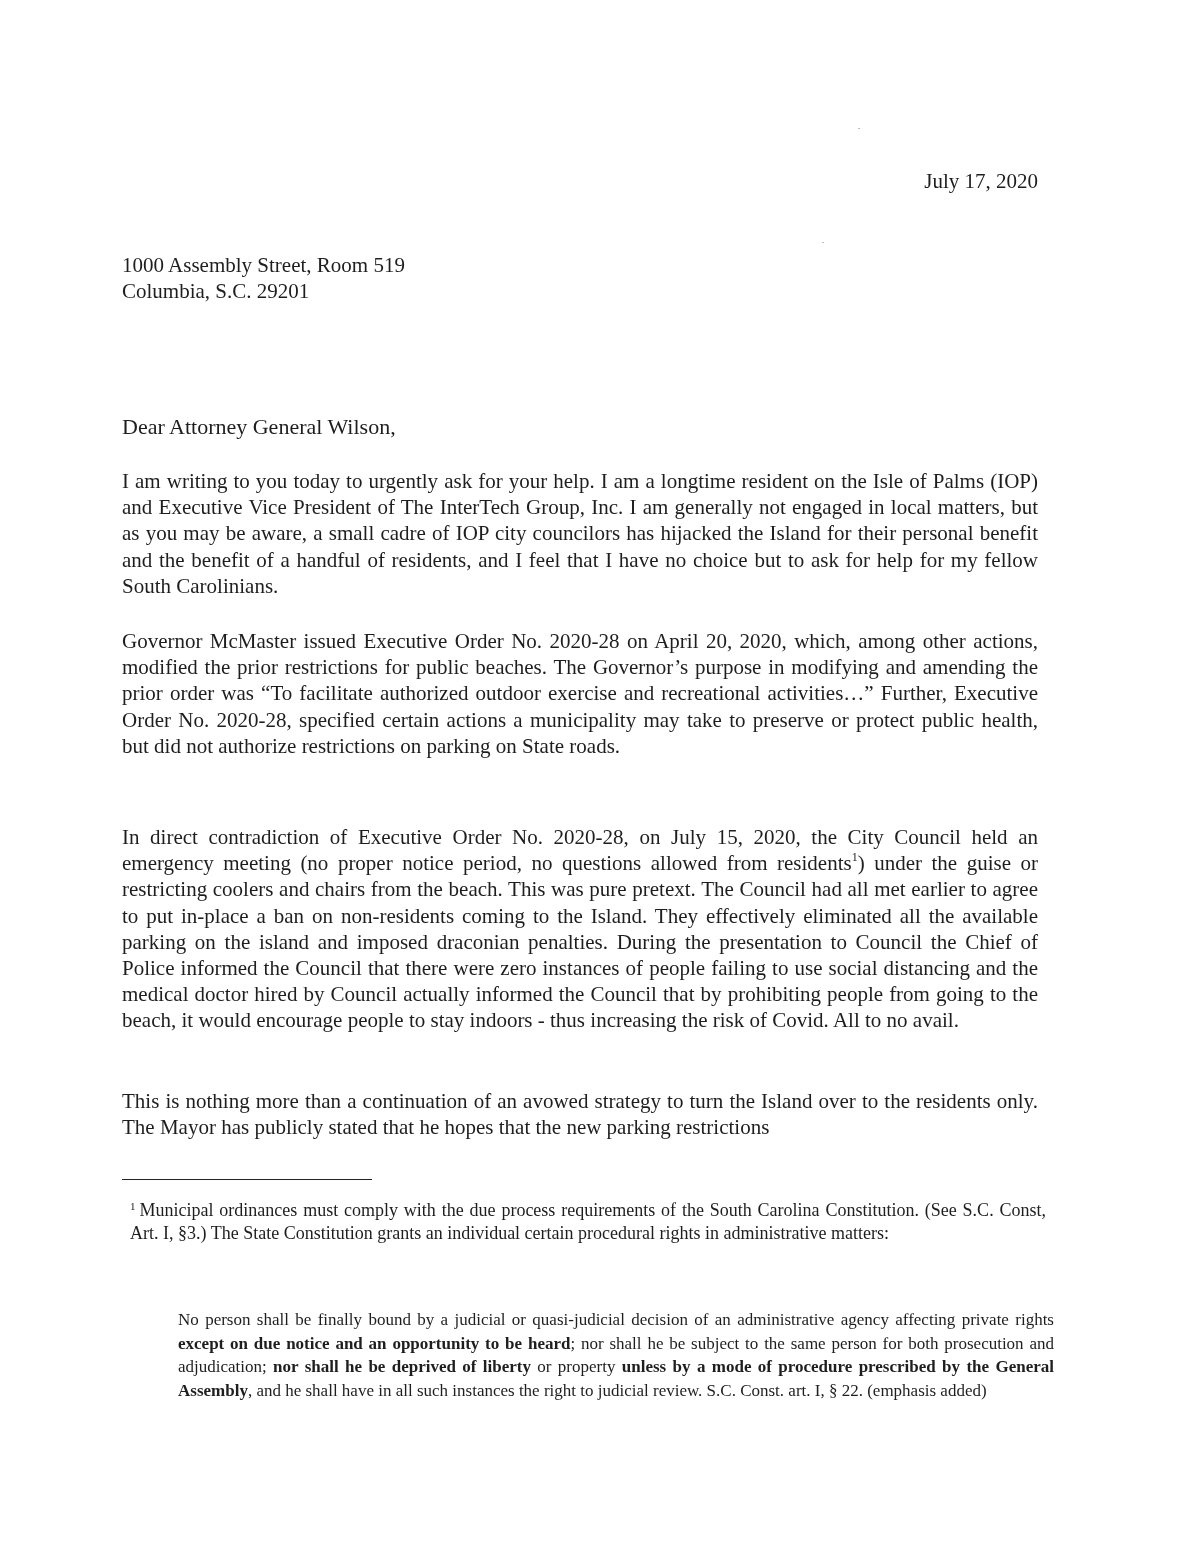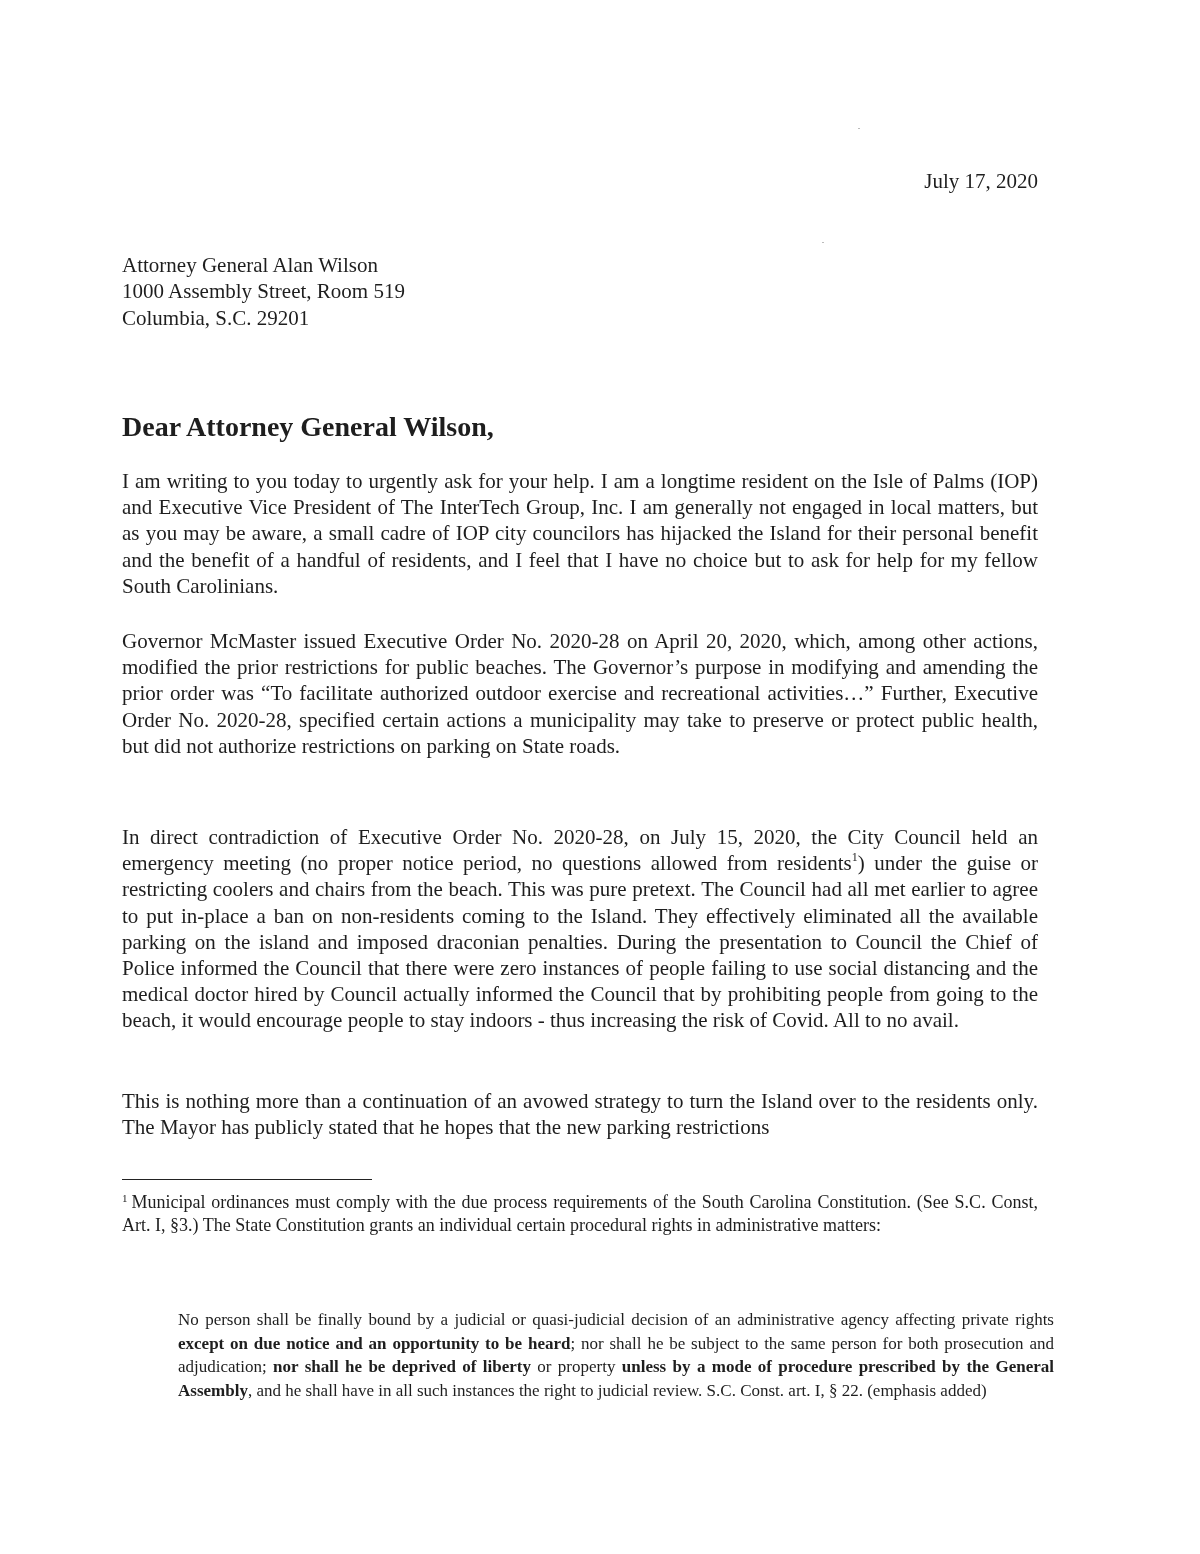--- a/index.html
+++ b/index.html
@@ -13,61 +13,60 @@
     position: absolute; top: 168px; right: 162px;
     font-size: 21px; line-height: 26px;
   }
   .address {
     position: absolute; left: 122px; top: 252px;
     font-size: 21px; line-height: 26.4px;
   }
   .address div { white-space: nowrap; }
   .salutation {
     position: absolute; left: 122px; top: 414px;
-    font-size: 28px; line-height: 26px; font-weight: bold;
+    font-size: 22px; line-height: 26px;
   }
   .para {
     position: absolute; left: 122px; width: 916px;
     font-size: 21px; line-height: 26.2px;
     text-align: justify; text-align-last: left;
     margin: 0;
     font-family: Liberation Serif, serif;
   }
   #p1 { top: 468px; }
   #p2 { top: 628px; }
   #p3 { top: 824px; }
   #p4 { top: 1088px; }
   sup { font-size: 12px; line-height: 0; vertical-align: 9px; }
   .fn-rule {
     position: absolute; left: 122px; top: 1179px; width: 250px; height: 0;
     border-top: 1.5px solid #222;
   }
   .footnote {
     position: absolute; left: 122px; top: 1191px; width: 916px;
     font-size: 18px; line-height: 22.8px;
-    text-align: justify; text-align-last: left; margin: 0;
+    text-align: justify; text-align-last: left; margin: 8px;
   }
   .fn-mark { font-size: 11px; vertical-align: 6px; line-height: 0; margin-right: 4px; }
   .blockquote {
     position: absolute; left: 162px; top: 1292px; width: 876px;
     font-size: 17px; line-height: 23.6px;
     text-align: justify; text-align-last: left; margin: 16px;
   }
   .blockquote b { font-weight: bold; }
   .speck { position: absolute; width: 2px; height: 1px; background: #bbb; }
 </style>
 </head>
 <body>
 
 <div class="page">
 
   <div class="date">July 17, 2020</div>
 
   <div class="address">
-    <div>Attorney General Alan Wilson</div>
     <div>1000 Assembly Street, Room 519</div>
     <div>Columbia, S.C. 29201</div>
   </div>
 
   <div class="salutation">Dear Attorney General Wilson,</div>
 
   <p class="para" id="p1">I am writing to you today to urgently ask for your help. I am a longtime resident on the Isle of Palms (IOP) and Executive Vice President of The InterTech Group, Inc. I am generally not engaged in local matters, but as you may be aware, a small cadre of IOP city councilors has hijacked the Island for their personal benefit and the benefit of a handful of residents, and I feel that I have no choice but to ask for help for my fellow South Carolinians.</p>
 
   <p class="para" id="p2">Governor McMaster issued Executive Order No. 2020-28 on April 20, 2020, which, among other actions, modified the prior restrictions for public beaches.  The Governor’s purpose in modifying and amending the prior order was “To facilitate authorized outdoor exercise and recreational activities…”   Further, Executive Order No. 2020-28, specified certain actions a municipality may take to preserve or protect public health, but did not authorize restrictions on parking on State roads.</p>
 

